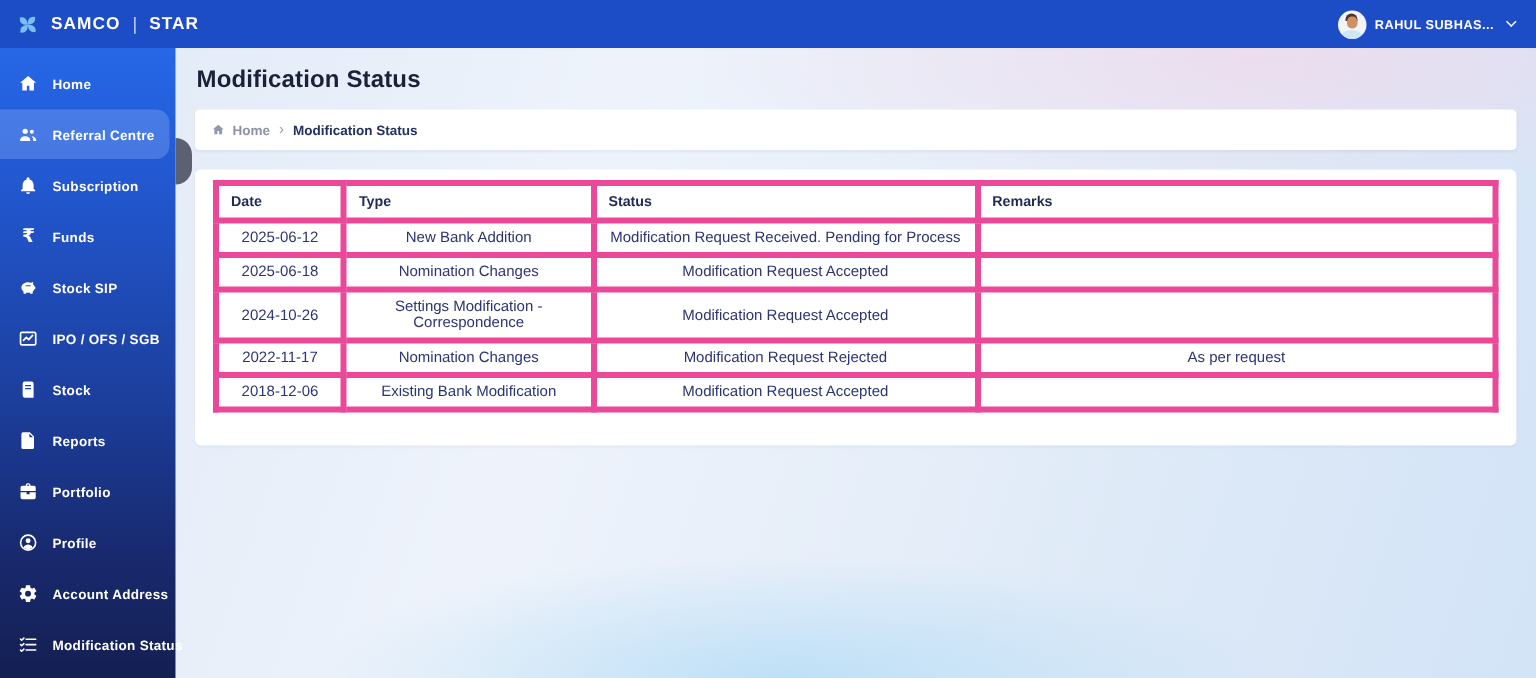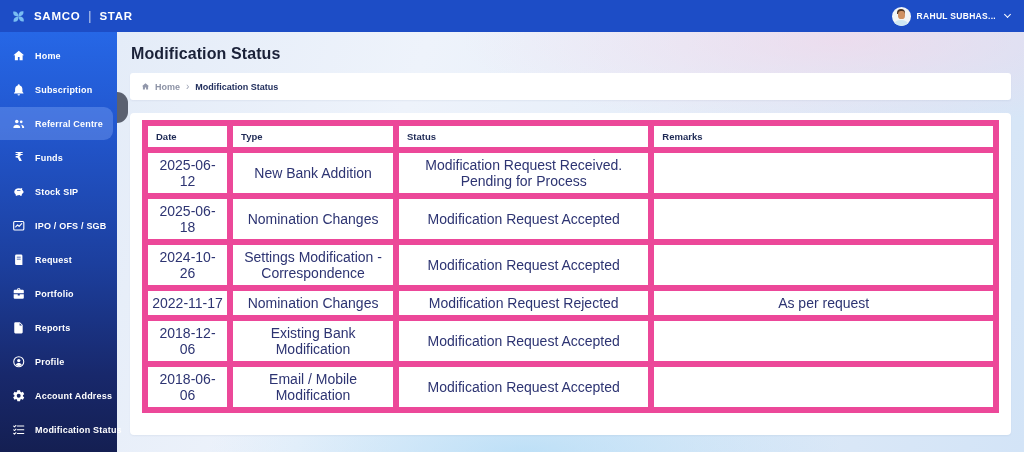--- a/index.html
+++ b/index.html
@@ -59,24 +59,24 @@
     box-shadow:0 1px 2px rgba(30,50,100,.06); }
   .crumb-home { color:#8d93a6; font-size:9px; font-weight:600; display:flex;
     align-items:center; gap:5px; cursor:pointer; }
   .crumb-home svg { width:9px; height:9px; }
   .crumb-sep { color:#9aa0b2; font-size:10px; line-height:1; }
   .crumb-current { color:#23305e; font-size:9px; font-weight:700; }
 
   .card { margin:13px 13px 0; background:#fff; border-radius:4px;
     padding:7px 12px 22px; box-shadow:0 1px 2px rgba(30,50,100,.06); }
   table { width:100%; border-collapse:collapse; }
-  th,td { border:6px solid #ec4899;margin-top:38px; }
+  th,td { border:4px solid #ec4899;margin-top:38px; }
   th { text-align:left; font-size:9.5px; font-weight:700; color:#1e2a55;
     padding:5px 8px; height:21px; }
-  td { text-align:center; font-size:14px; color:#2d3472; padding:4px; height:21px; }
+  td { text-align:center; font-size:10px; color:#2d3472; padding:4px; height:21px; }
   th:nth-child(1){ width:10%; }  th:nth-child(2){ width:19.5%; }
   th:nth-child(3){ width:30%; }  th:nth-child(4){ width:40.5%; }
 </style>
 </head>
 <body>
 
 <div class="topbar">
   <div class="brand">
     <svg viewBox="0 0 24 24">
       <g fill="#79bdf2">
@@ -104,41 +104,41 @@
 <div class="sidebar">
   <div id="sidebar-items">
       <div class="side-item">
         <span class="side-icon">
           <svg viewBox="0 0 24 24" fill="#fff">
             <path d="M12 3 2.5 11h2.6v9h5.4v-5.6h3V20h5.4v-9h2.6z"></path>
           </svg>
         </span>
         <span class="side-label">Home</span>
       </div>
-      <div class="side-item">
-        <span class="side-icon">
-          <svg viewBox="0 0 24 24" fill="#fff">
-            <path d="M12 22a2.2 2.2 0 0 0 2.2-2.2H9.8A2.2 2.2 0 0 0 12 22zm6.5-6.3v-4.5c0-3.2-1.7-5.9-4.7-6.6v-.7a1.8 1.8 0 1 0-3.6 0v.7c-3 .7-4.7 3.4-4.7 6.6v4.5l-1.9 1.9v1h16.8v-1z"></path>
-          </svg>
-        </span>
-        <span class="side-label">Subscription</span>
-      </div>
       <div class="side-item active">
         <span class="side-icon">
           <svg viewBox="0 0 24 24" fill="#fff">
             <circle cx="8.5" cy="8" r="3.1"></circle>
             <path d="M2.5 18.6c0-3.1 3-4.8 6-4.8s6 1.7 6 4.8v1h-12z"></path>
             <circle cx="16.4" cy="8.6" r="2.4"></circle>
             <path d="M16 13.9c2.7.2 5.5 1.6 5.5 4.4v1.3h-3.5v-1.1c0-1.9-.8-3.4-2-4.6z"></path>
           </svg>
         </span>
         <span class="side-label">Referral Centre</span>
       </div>
       <div class="side-item">
         <span class="side-icon">
+          <svg viewBox="0 0 24 24" fill="#fff">
+            <path d="M12 22a2.2 2.2 0 0 0 2.2-2.2H9.8A2.2 2.2 0 0 0 12 22zm6.5-6.3v-4.5c0-3.2-1.7-5.9-4.7-6.6v-.7a1.8 1.8 0 1 0-3.6 0v.7c-3 .7-4.7 3.4-4.7 6.6v4.5l-1.9 1.9v1h16.8v-1z"></path>
+          </svg>
+        </span>
+        <span class="side-label">Subscription</span>
+      </div>
+      <div class="side-item">
+        <span class="side-icon">
           <span class="rupee-glyph">₹</span>
         </span>
         <span class="side-label">Funds</span>
       </div>
       <div class="side-item">
         <span class="side-icon">
           <svg viewBox="0 0 24 24" fill="#fff">
             <path d="M20.5 11h-.7a7 7 0 0 0-2.1-2.9l.5-2.8-2.9.9A9.8 9.8 0 0 0 12 5.6c-4.4 0-8 2.8-8 6.2 0 1.7.9 3.3 2.3 4.4l.5 3h2.7l.5-1.4a10 10 0 0 0 4 0l.5 1.4h2.7l.5-3a6 6 0 0 0 2-2.5h.8zM9 9.2h6v1.3H9z"></path>
           </svg>
         </span>
@@ -152,37 +152,37 @@
           </svg>
         </span>
         <span class="side-label">IPO / OFS / SGB</span>
       </div>
       <div class="side-item">
         <span class="side-icon">
           <svg viewBox="0 0 24 24" fill="#fff">
             <path fill-rule="evenodd" d="M8 2.5h8A2.5 2.5 0 0 1 18.5 5v16.5H8A2.5 2.5 0 0 1 5.5 19V5A2.5 2.5 0 0 1 8 2.5zm.5 4h7v1.6h-7zm0 3.6h7v1.6h-7z"></path>
           </svg>
         </span>
-        <span class="side-label">Request</span>
+        <span class="side-label">Stock</span>
+      </div>
+      <div class="side-item">
+        <span class="side-icon">
+          <svg viewBox="0 0 24 24" fill="#fff">
+            <path fill-rule="evenodd" d="M6 2h8l5 5v13a2 2 0 0 1-2 2H6a2 2 0 0 1-2-2V4a2 2 0 0 1 2-2zm7.5 1.8V8h4.3z"></path>
+          </svg>
+        </span>
+        <span class="side-label">Reports</span>
       </div>
       <div class="side-item">
         <span class="side-icon">
           <svg viewBox="0 0 24 24" fill="#fff">
             <path d="M9.2 5V4.2C9.2 3 10.2 2 11.4 2h1.2c1.2 0 2.2 1 2.2 2.2V5H19a2 2 0 0 1 2 2v4.2H3V7a2 2 0 0 1 2-2zm1.6 0h2.4v-.8a.6.6 0 0 0-.6-.6h-1.2a.6.6 0 0 0-.6.6zM3 12.8h7.2v2.4h3.6v-2.4H21V19a2 2 0 0 1-2 2H5a2 2 0 0 1-2-2z"></path>
           </svg>
         </span>
         <span class="side-label">Portfolio</span>
-      </div>
-      <div class="side-item">
-        <span class="side-icon">
-          <svg viewBox="0 0 24 24" fill="#fff">
-            <path fill-rule="evenodd" d="M6 2h8l5 5v13a2 2 0 0 1-2 2H6a2 2 0 0 1-2-2V4a2 2 0 0 1 2-2zm7.5 1.8V8h4.3z"></path>
-          </svg>
-        </span>
-        <span class="side-label">Reports</span>
       </div>
       <div class="side-item">
         <span class="side-icon">
           <svg viewBox="0 0 24 24">
             <circle cx="12" cy="12" r="8.9" fill="none" stroke="#fff" stroke-width="1.9"></circle>
             <circle cx="12" cy="9.8" r="2.9" fill="#fff"></circle>
             <path d="M6.6 17.7c1.2-2.3 3.2-3.4 5.4-3.4s4.2 1.1 5.4 3.4a8.9 8.9 0 0 1-10.8 0z" fill="#fff"></path>
           </svg>
         </span>
         <span class="side-label">Profile</span>
@@ -256,22 +256,16 @@
             <td>Nomination Changes</td>
             <td>Modification Request Rejected</td>
             <td>As per request</td>
           </tr>
           <tr>
             <td>2018-12-06</td>
             <td>Existing Bank Modification</td>
             <td>Modification Request Accepted</td>
             <td></td>
           </tr>
-          <tr>
-            <td>2018-06-06</td>
-            <td>Email / Mobile Modification</td>
-            <td>Modification Request Accepted</td>
-            <td></td>
-          </tr>
         </tbody>
     </table>
   </div>
 </div>
 
 </body></html>

